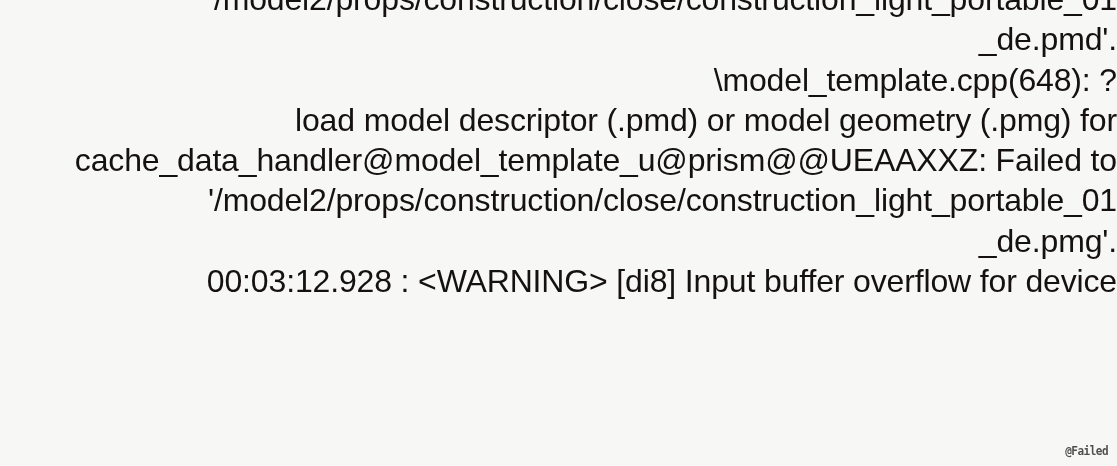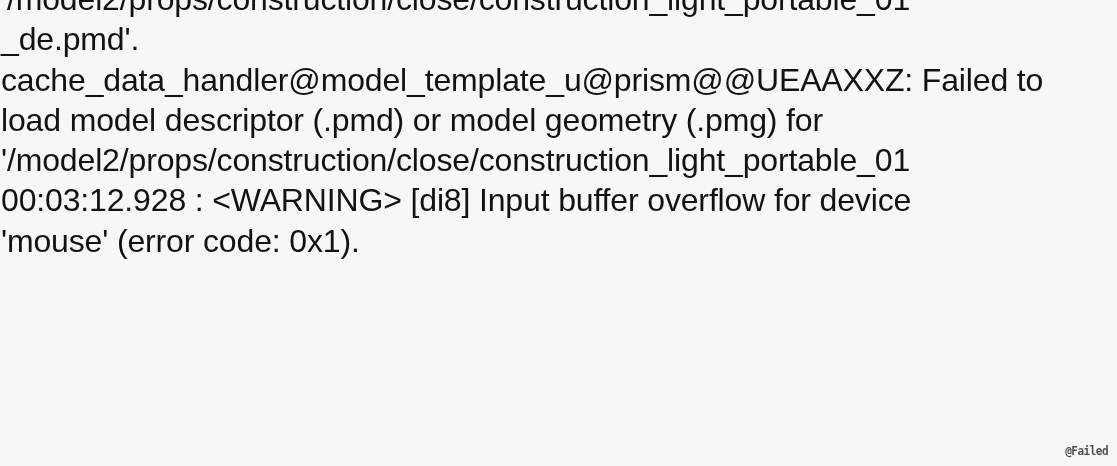--- a/index.html
+++ b/index.html
@@ -13,20 +13,21 @@
     font-family: "Liberation Sans", sans-serif;
     overflow: hidden;
   }
 
   #log-viewport {
     position: relative;
     width: 1117px;
     height: 466px;
     background: #f7f7f5;
     overflow: hidden;
+    text-align: right;
   }
 
   
   #log-lines {
     position: absolute;
     left: 0px;
     top: -21px;
     width: 1117px;
   }
 
@@ -58,22 +59,23 @@
   }
 </style>
 </head>
 <body>
 
 <div id="log-viewport">
 
   <div id="log-lines">
     <span class="log-line">'/model2/props/construction/close/construction_light_portable_01</span>
     <span class="log-line">_de.pmd'.</span>
+    <span class="log-line">\model_template.cpp(648): ?</span>
+    <span class="log-line">load model descriptor (.pmd) or model geometry (.pmg) for</span>
     <span class="log-line">cache_data_handler@model_template_u@prism@@UEAAXXZ: Failed to</span>
-    <span class="log-line">load model descriptor (.pmd) or model geometry (.pmg) for</span>
     <span class="log-line">'/model2/props/construction/close/construction_light_portable_01</span>
+    <span class="log-line">_de.pmg'.</span>
     <span class="log-line">00:03:12.928 : &lt;WARNING&gt; [di8] Input buffer overflow for device</span>
-    <span class="log-line">'mouse' (error code: 0x1).</span>
   </div>
 
   <div id="watermark">@Failed</div>
 
 </div>
 
 </body></html>

